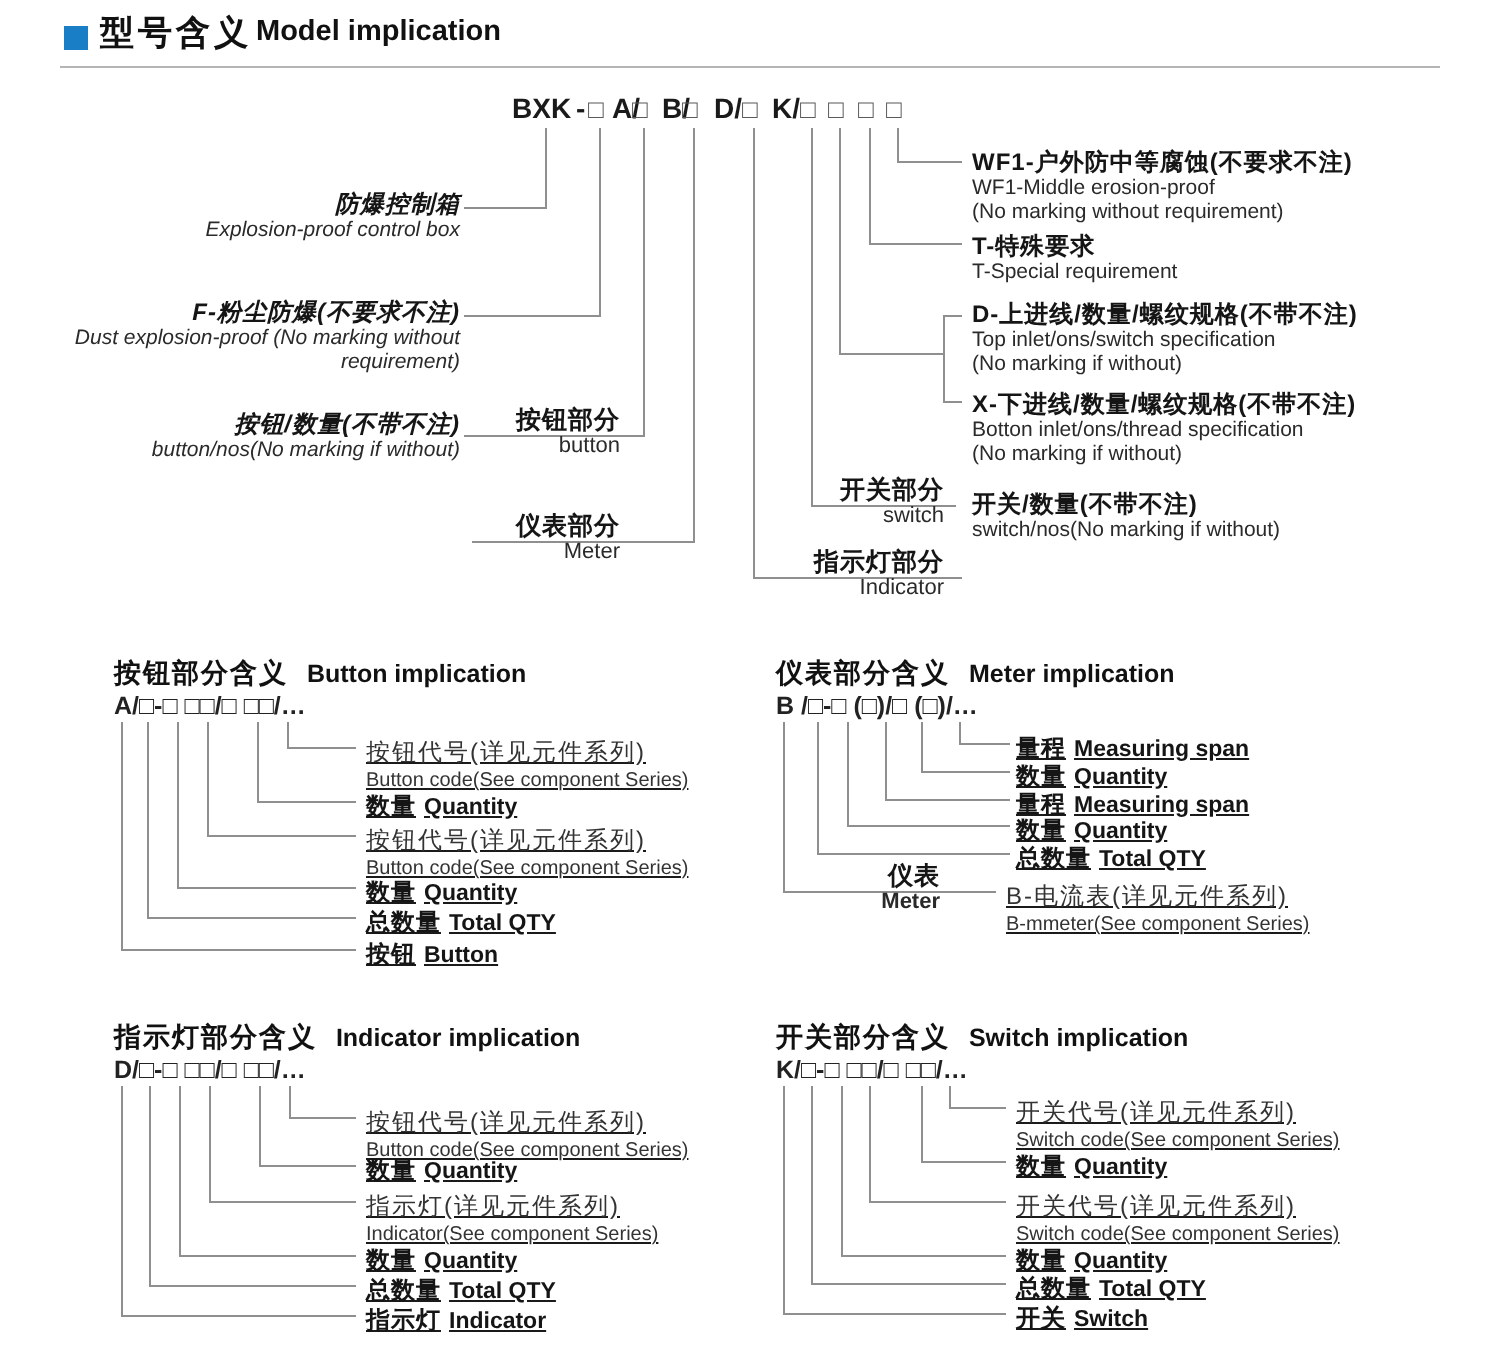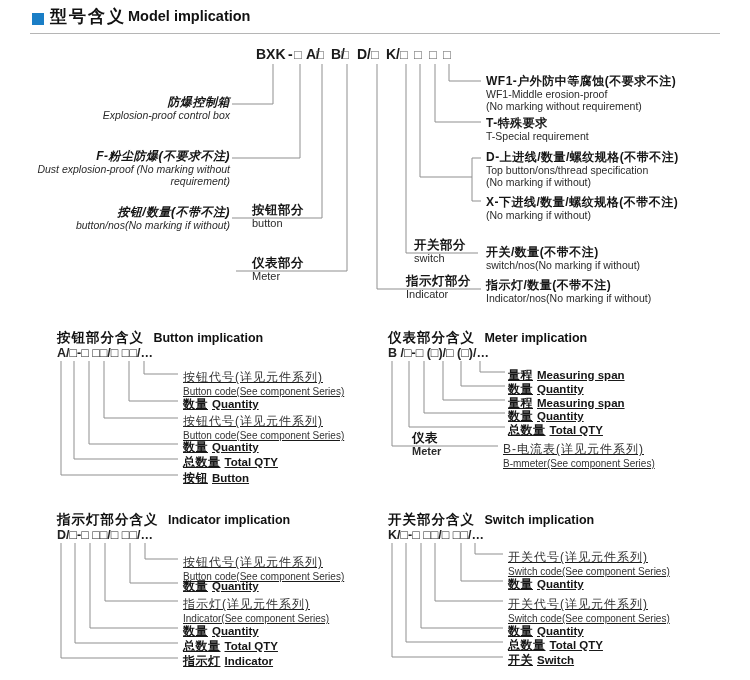--- a/index.html
+++ b/index.html
@@ -15,21 +15,21 @@
 
   
   .seg{position:absolute;top:46px;font-size:14px;font-weight:bold;color:#1a1a1a;}
   .seg.box{top:47px;font-size:13px;font-weight:normal;color:#5a5a5a;}
 
   
   .zh{display:block;font-weight:bold;font-size:12px;line-height:14px;color:#151515;letter-spacing:0.5px;}
   .en{display:block;font-size:10.5px;line-height:12px;color:#2a2a2a;}
   .lbl-l{position:absolute;left:30px;width:200px;text-align:right;font-style:italic;}
   .lbl-r{position:absolute;left:486px;width:250px;text-align:left;}
-  .sec{position:absolute;text-align:left;}
+  .sec{position:absolute;text-align:right;}
   .sec .zh{font-size:12.5px;}
   .sec .en{font-size:11px;line-height:12.5px;}
 
   
   .title{position:absolute;white-space:nowrap;}
   .t-zh{font-size:13.5px;font-weight:bold;letter-spacing:1px;color:#111;}
   .t-en{font-size:12.5px;font-weight:bold;color:#111;margin-left:5px;}
   .codeline{position:absolute;font-size:12.5px;font-weight:bold;color:#222;white-space:nowrap;}
   .row{position:absolute;white-space:nowrap;text-decoration:underline;}
   .row .rz{font-weight:bold;font-size:12px;color:#151515;letter-spacing:0.5px;}
@@ -145,34 +145,31 @@
     <span class="zh">WF1-户外防中等腐蚀(不要求不注)</span>
     <span class="en">WF1-Middle erosion-proof</span>
     <span class="en">(No marking without requirement)</span>
   </div>
   <div class="lbl-r" style="top:116px">
     <span class="zh">T-特殊要求</span>
     <span class="en">T-Special requirement</span>
   </div>
   <div class="lbl-r" style="top:150px">
     <span class="zh">D-上进线/数量/螺纹规格(不带不注)</span>
-    <span class="en">Top button/ons/thread specification</span>
+    <span class="en">Top inlet/ons/switch specification</span>
     <span class="en">(No marking if without)</span>
   </div>
   <div class="lbl-r" style="top:195px">
     <span class="zh">X-下进线/数量/螺纹规格(不带不注)</span>
+    <span class="en">Botton inlet/ons/thread specification</span>
     <span class="en">(No marking if without)</span>
   </div>
   <div class="lbl-r" style="top:245px">
     <span class="zh">开关/数量(不带不注)</span>
     <span class="en">switch/nos(No marking if without)</span>
-  </div>
-  <div class="lbl-r" style="top:278px">
-    <span class="zh">指示灯/数量(不带不注)</span>
-    <span class="en">Indicator/nos(No marking if without)</span>
   </div>
 
   <div class="title" style="left:57px;top:328px">
     <span class="t-zh">按钮部分含义</span>
     <span class="t-en">Button implication</span>
   </div>
   <div class="codeline" style="left:57px;top:346px">A/□-□ □□/□ □□/…</div>
   <div class="row" style="left:183px;top:367px">
     <div><span class="rz-light">按钮代号(详见元件系列)</span></div>
     <span class="ren-sub">Button code(See component Series)</span>

